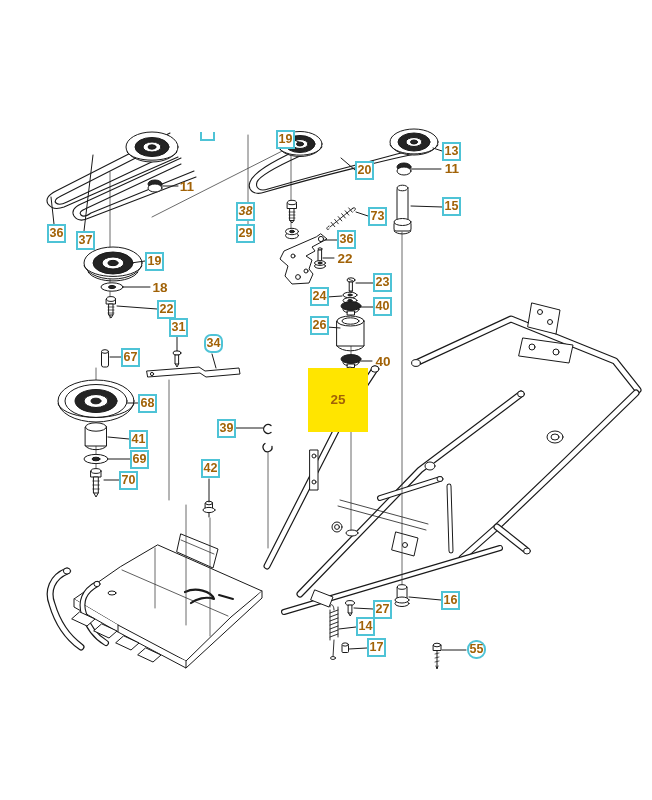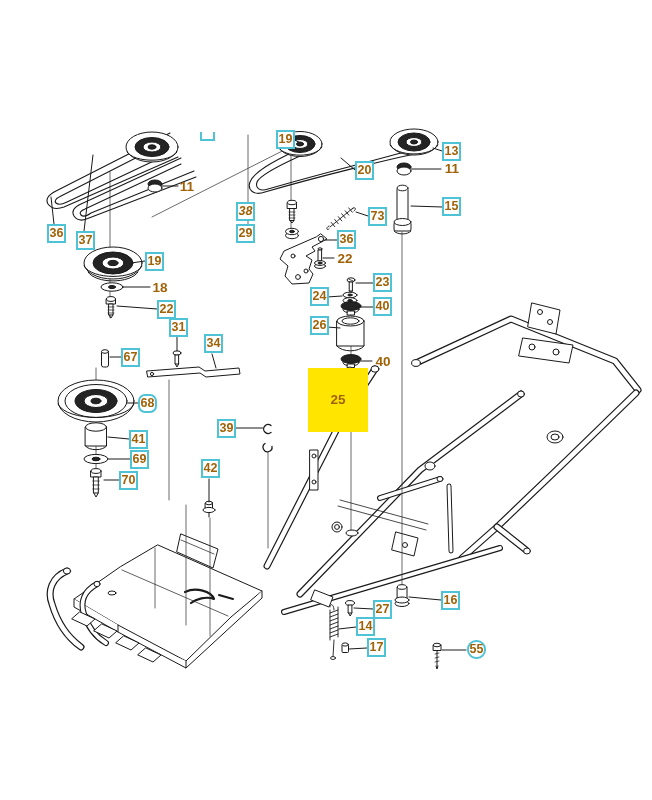--- a/index.html
+++ b/index.html
@@ -378,22 +378,22 @@
       <div class="callout boxed" style="left: 373px; top: 297px;">40</div>
       <div class="callout boxed" style="left: 310px; top: 316px;">26</div>
       <div class="callout plain" style="left: 374px; top: 354px;">40</div>
       <div class="callout highlight" style="left: 308px; top: 368px;">25</div>
       <div class="callout plain" style="left: 178px; top: 179px;">11</div>
       <div class="callout boxed" style="left: 145px; top: 252px;">19</div>
       <div class="callout plain" style="left: 151px; top: 280px;">18</div>
       <div class="callout boxed" style="left: 157px; top: 300px;">22</div>
       <div class="callout boxed" style="left: 169px; top: 318px;">31</div>
       <div class="callout boxed" style="left: 121px; top: 348px;">67</div>
-      <div class="callout boxed" style="left: 204px; top: 334px;">34</div>
-      <div class="callout boxed" style="left: 138px; top: 394px; border-radius: 7px;">68</div>
+      <div class="callout boxed" style="left: 204px; top: 334px; border-radius: 7px;">34</div>
+      <div class="callout boxed" style="left: 138px; top: 394px;">68</div>
       <div class="callout boxed" style="left: 129px; top: 430px;">41</div>
       <div class="callout boxed" style="left: 130px; top: 450px;">69</div>
       <div class="callout boxed" style="left: 119px; top: 471px;">70</div>
       <div class="callout boxed" style="left: 217px; top: 419px;">39</div>
       <div class="callout boxed" style="left: 201px; top: 459px;">42</div>
       <div class="callout boxed" style="left: 373px; top: 600px;">27</div>
       <div class="callout boxed" style="left: 441px; top: 591px;">16</div>
       <div class="callout boxed" style="left: 356px; top: 617px; text-align: center;">14</div>
       <div class="callout boxed" style="left: 367px; top: 638px;">17</div>
       <div class="callout boxed" style="left: 467px; top: 640px; border-radius: 9px;">55</div>

